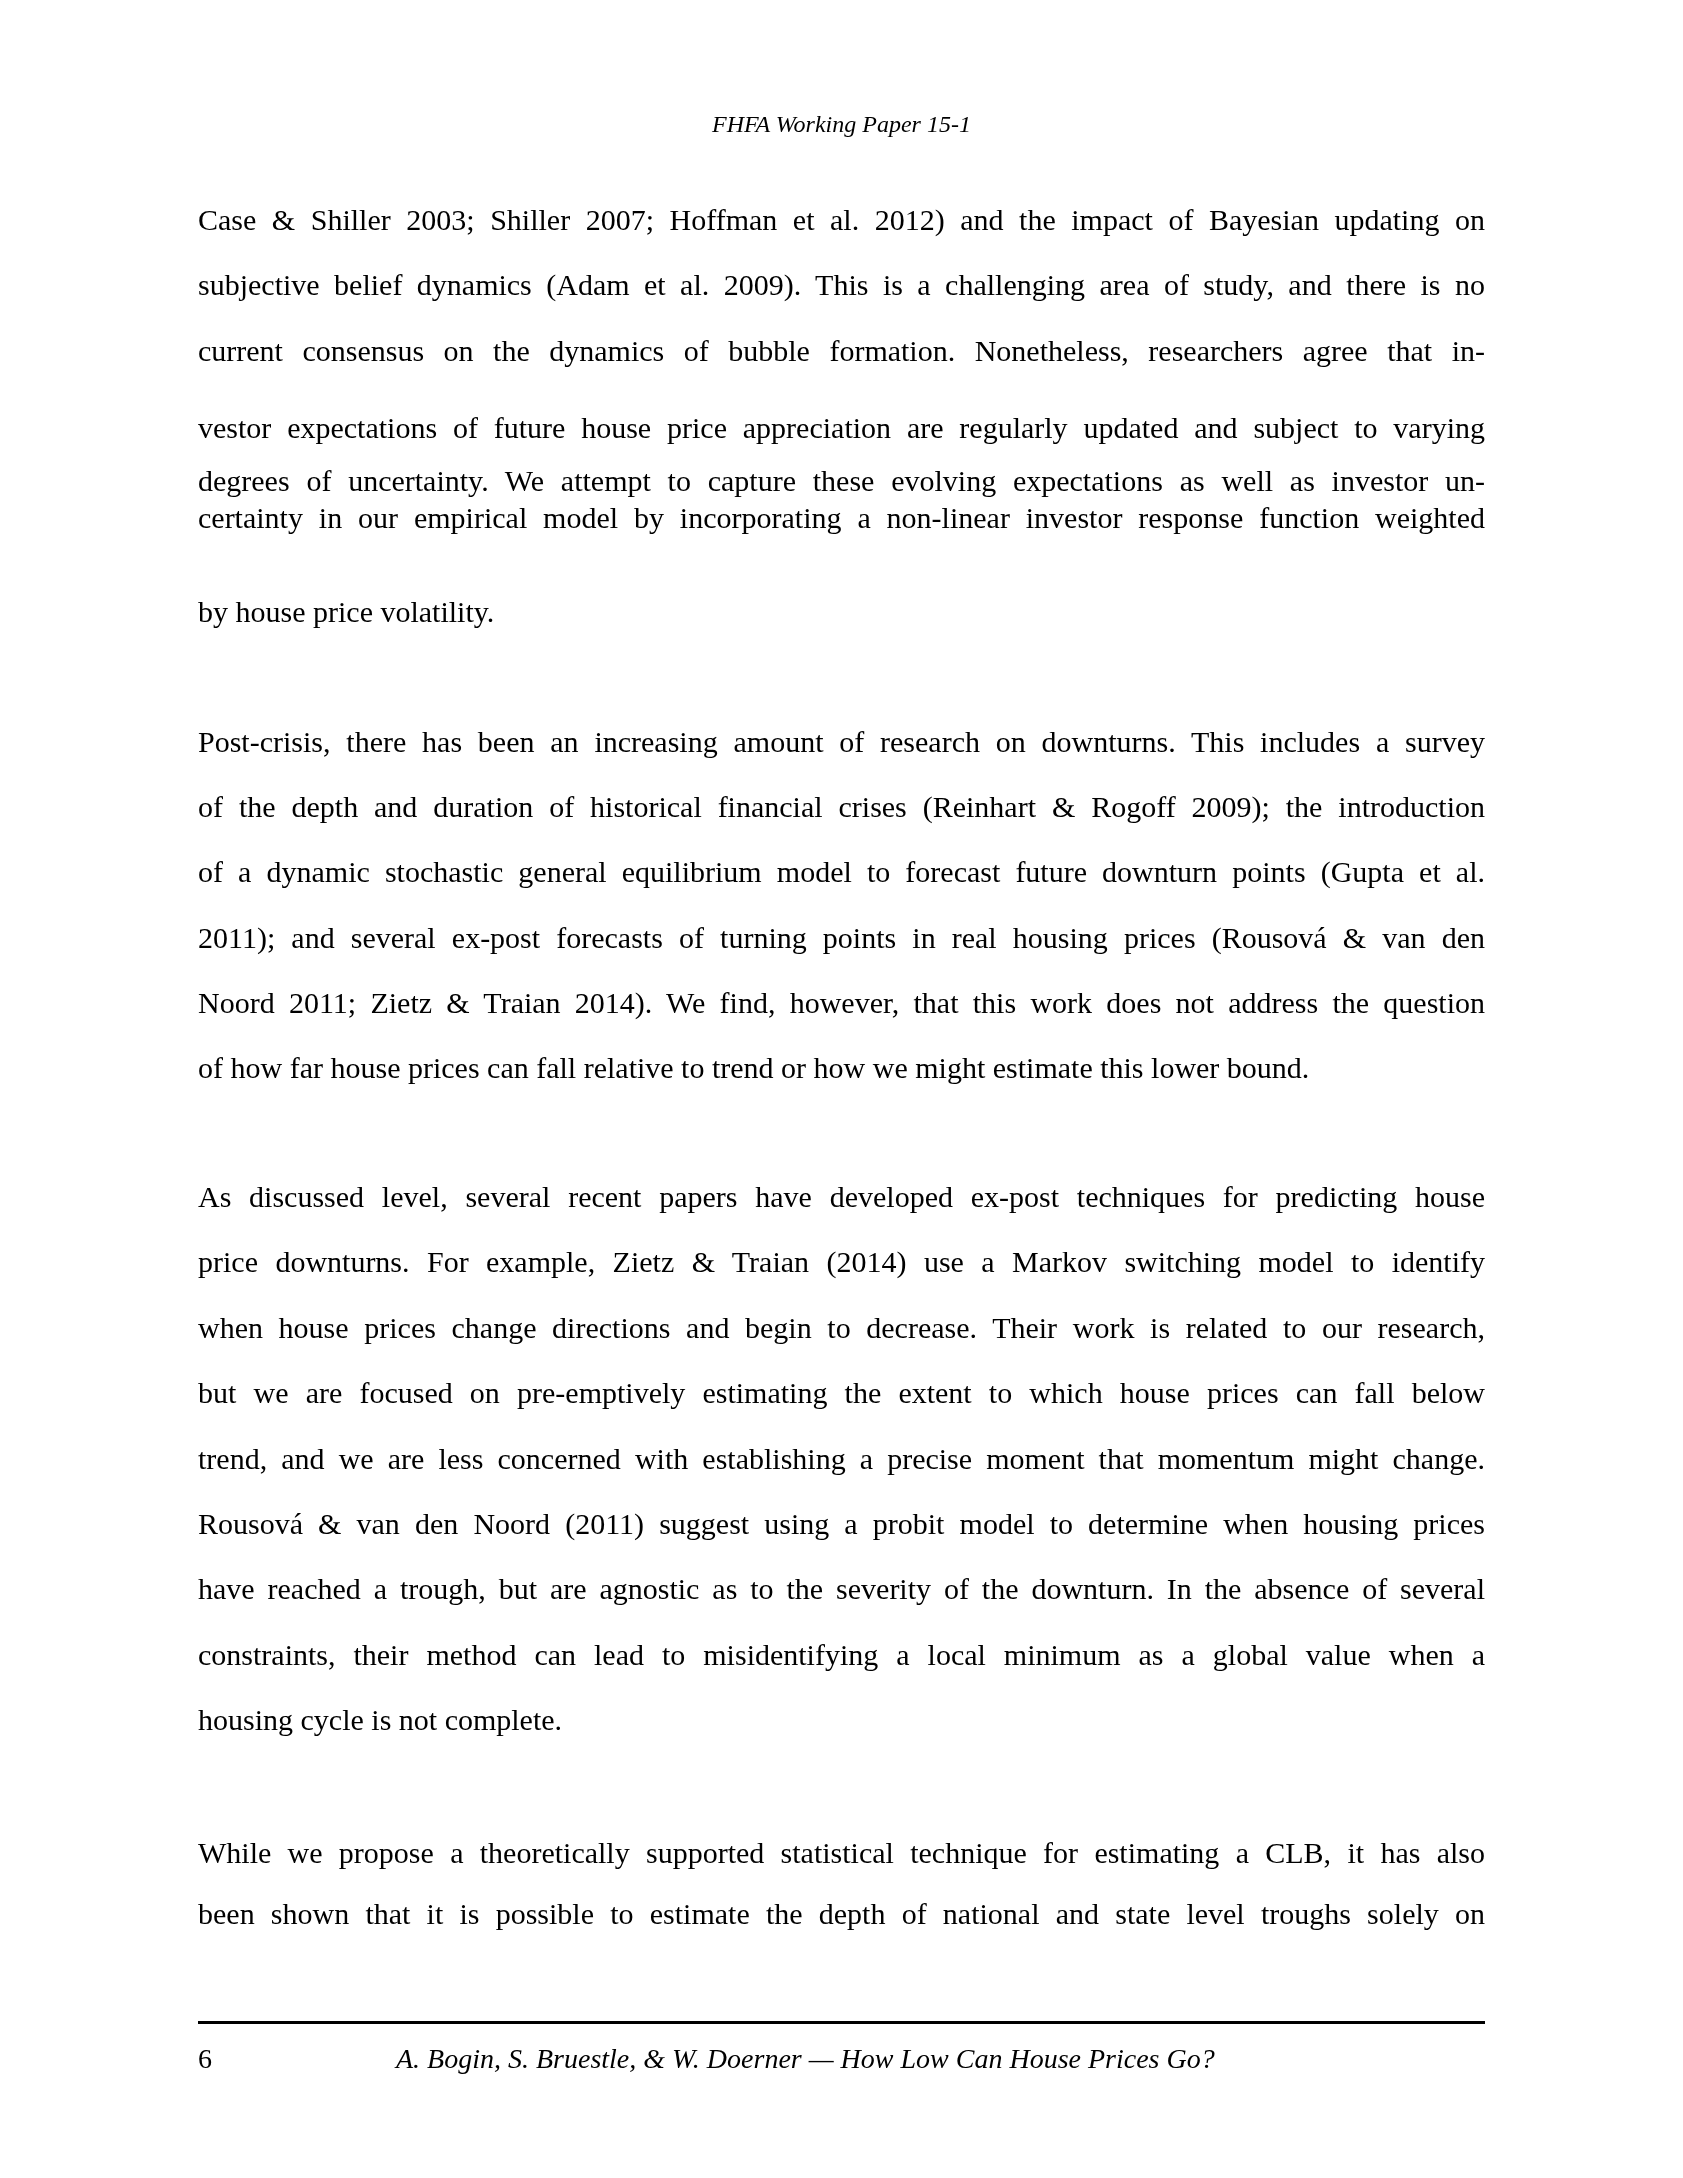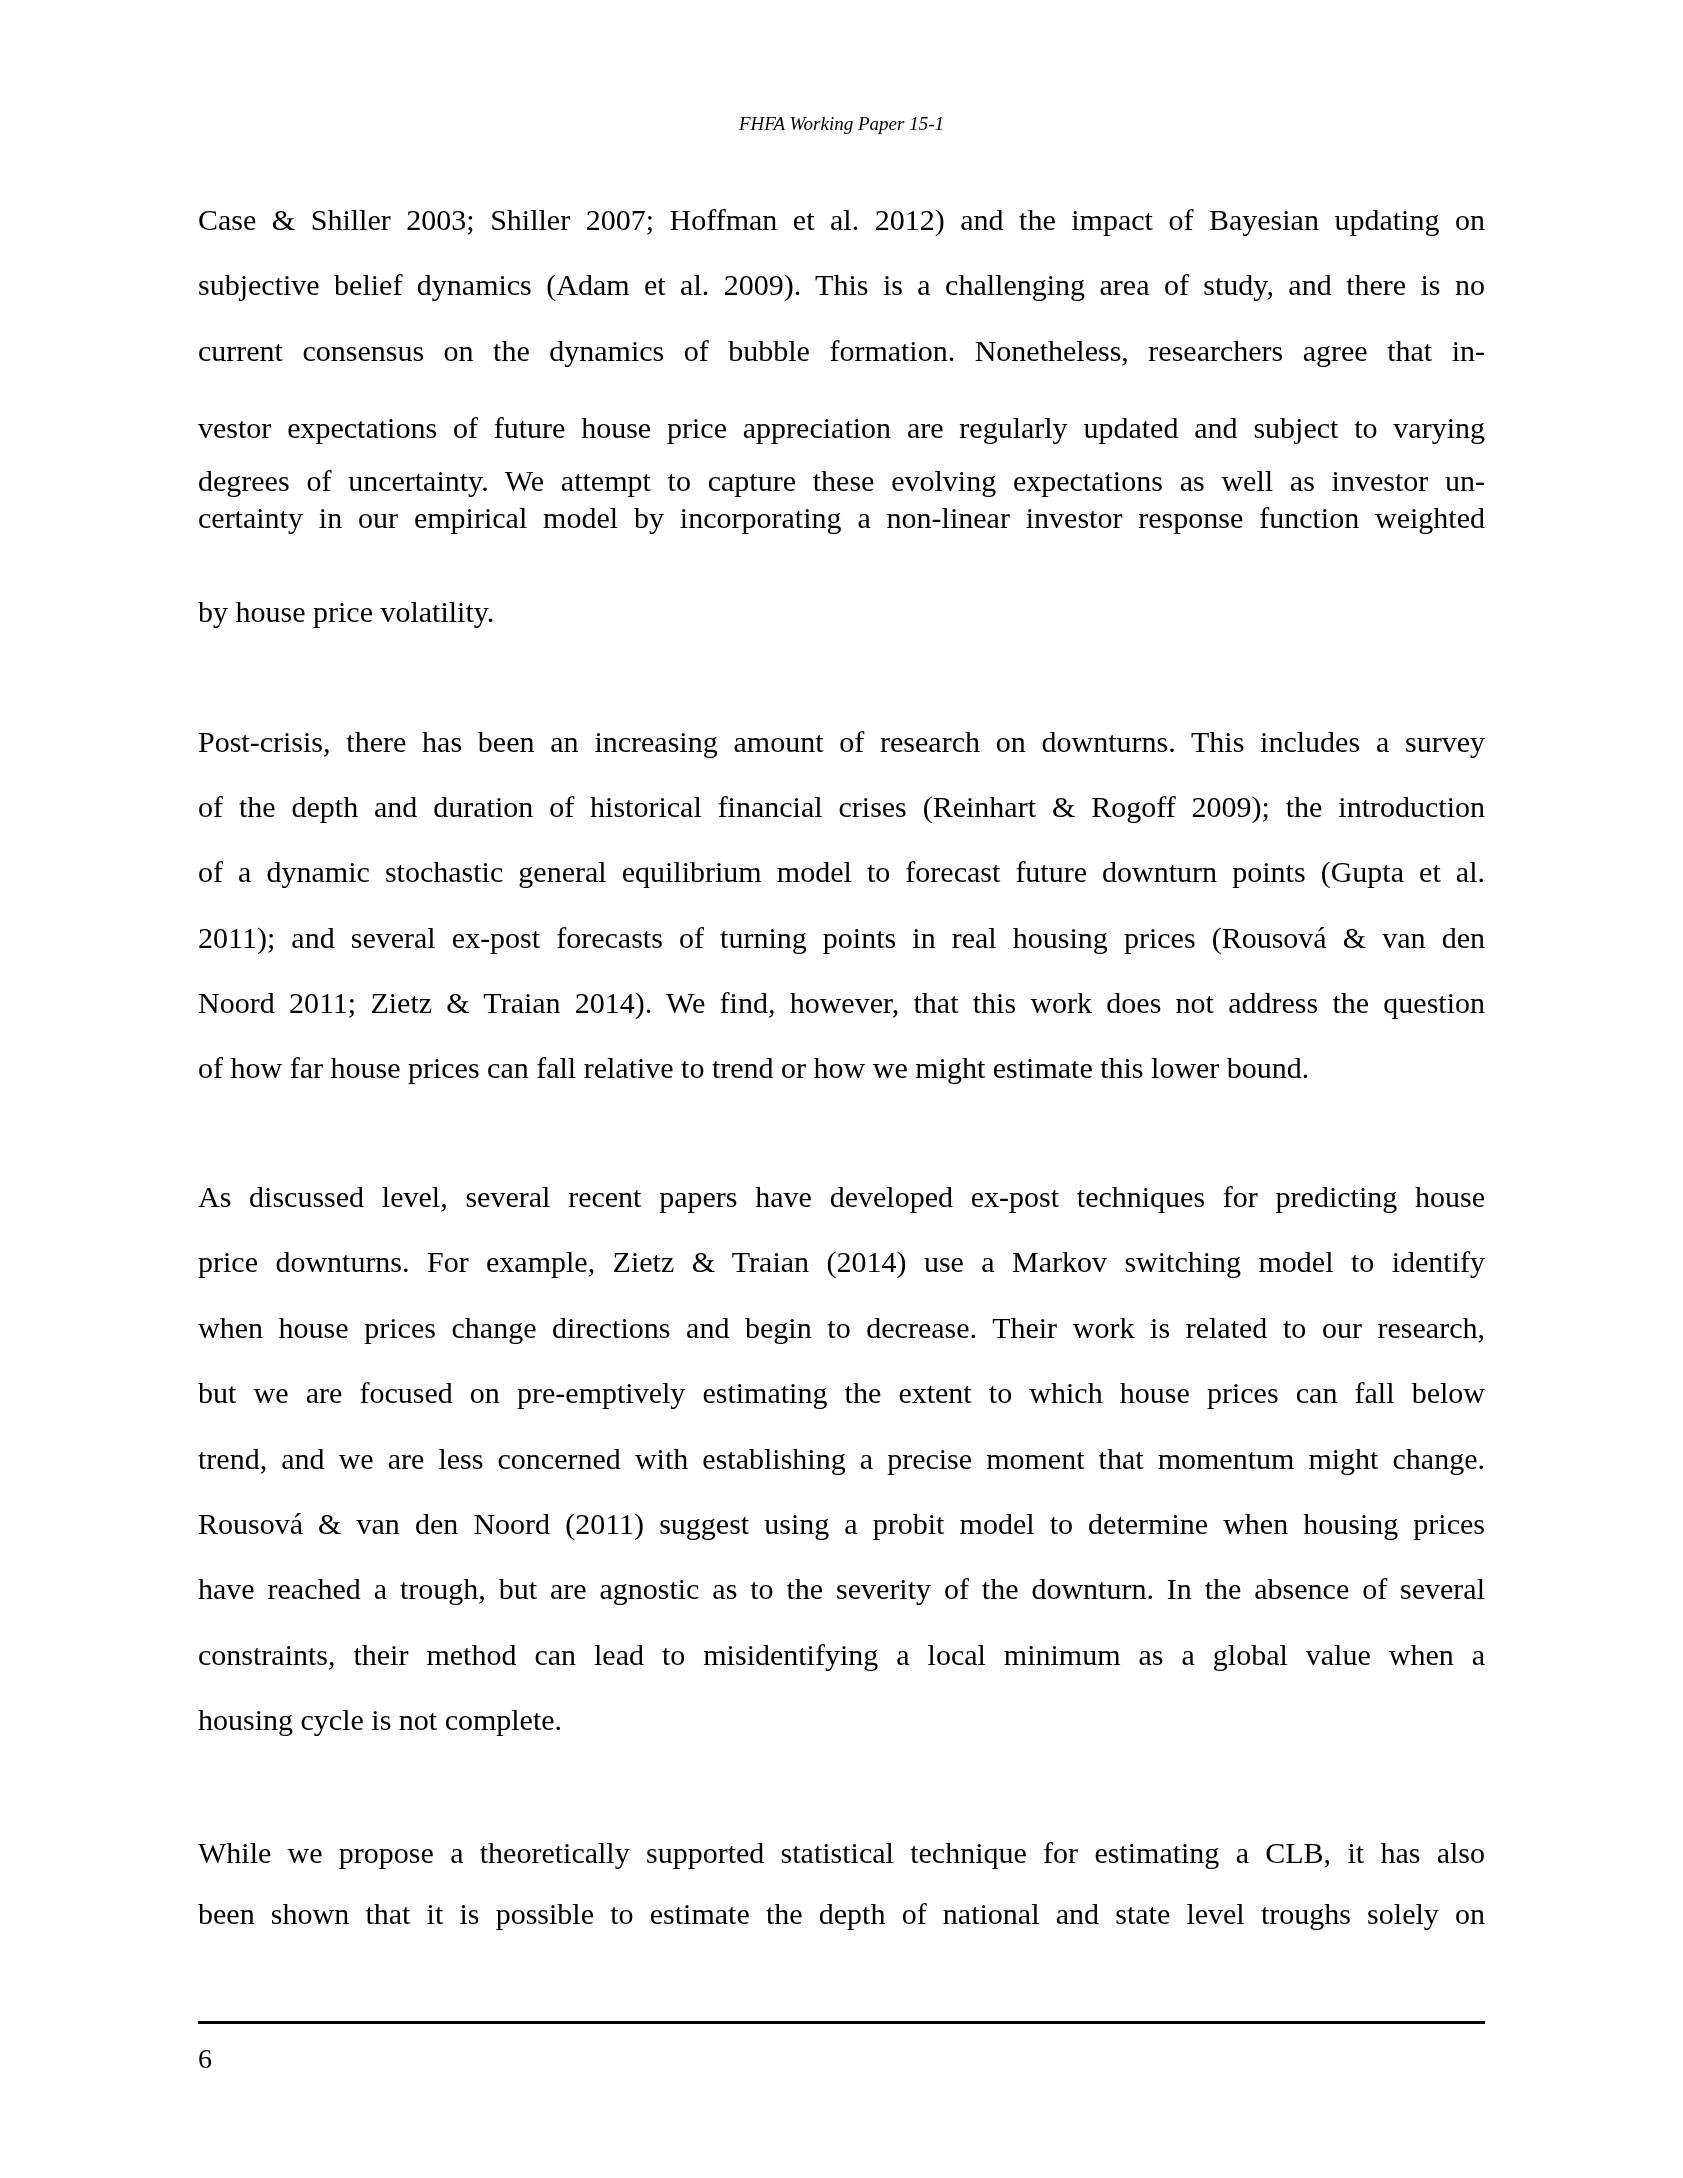--- a/index.html
+++ b/index.html
@@ -1,21 +1,21 @@
 <!DOCTYPE html>
 <html><head>
   <meta charset="utf-8">
   <style>
     html, body { margin: 0; padding: 0; background: #ffffff; }
     body { width: 1683px; height: 2178px; position: relative; overflow: hidden; color: #000; }
     .page { position: absolute; left: 0; top: 0; width: 1683px; height: 2178px; }
     .header {
       position: absolute; left: 0; width: 1683px; top: 106px;
       text-align: center; font-family: "Liberation Serif", serif; font-style: italic;
-      font-size: 19px; line-height: 36px;
+      font-size: 24px; line-height: 36px;
     }
     .body-text {
       position: absolute; left: 198px; width: 1287px;
       font-family: "Liberation Serif", serif; font-size: 30px;
     }
     .line {
       position: absolute; left: 0; width: 1287px; height: 40px; line-height: 40px;
       white-space: nowrap; text-align: justify; text-align-last: justify;
     }
     .line.last { text-align: center; text-align-last: left; }
@@ -73,15 +73,16 @@
     </div>
 
     <div>
       <div class="line" style="top:1833px;">While we propose a theoretically supported statistical technique for estimating a CLB, it has also</div>
       <div class="line" style="top:1894px;">been shown that it is possible to estimate the depth of national and state level troughs solely on</div>
     </div>
   </div>
 
   <div class="rule"></div>
   <div class="footer-num">6</div>
+  <div class="footer-text">A. Bogin, S. Bruestle, &amp; W. Doerner — How Low Can House Prices Go?</div>
 
 </div>
 
 
 </body></html>

